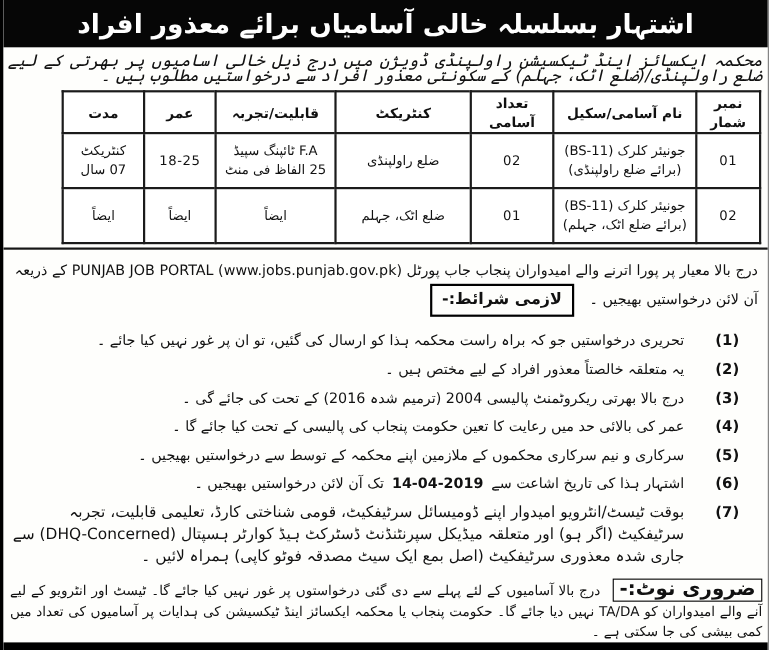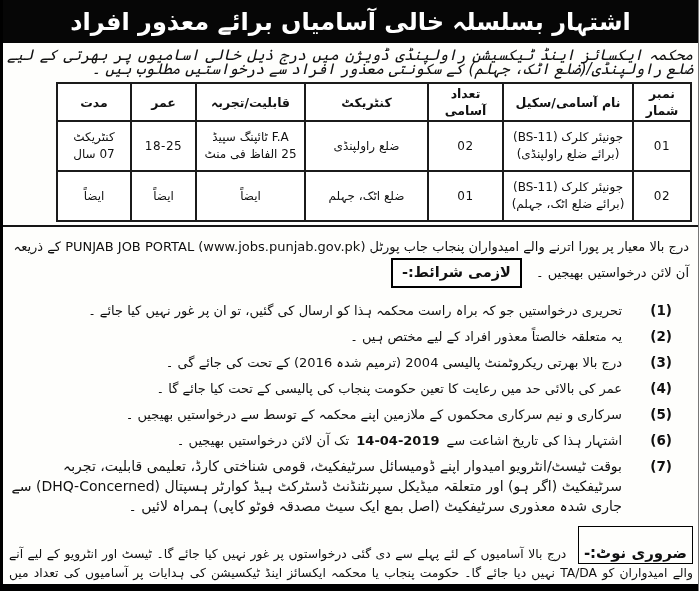--- a/index.html
+++ b/index.html
@@ -92,24 +92,24 @@
   
   .note {
     padding: 5px 5px 2px 6px;
     font-size: 12.3px;
     line-height: 18px;
     text-align: justify;
   }
   .note-label-box {
     display: inline-block;
     border: 1.5px solid #000;
-    padding: 17px 5px 1px 5px;
+    padding: 0 5px 1px 5px;
     margin-left: 7px;
     font-weight: bold;
-    font-size: 15px;
+    font-size: 18px;
   }
   .ltr-token { direction: ltr; unicode-bidi: embed; }
   
   .footer {
     display: flex;
     align-items: center;
     padding: 4px 8px 0 10px;
     font-weight: bold;
     font-size: 13.2px;
     line-height: 20px;

